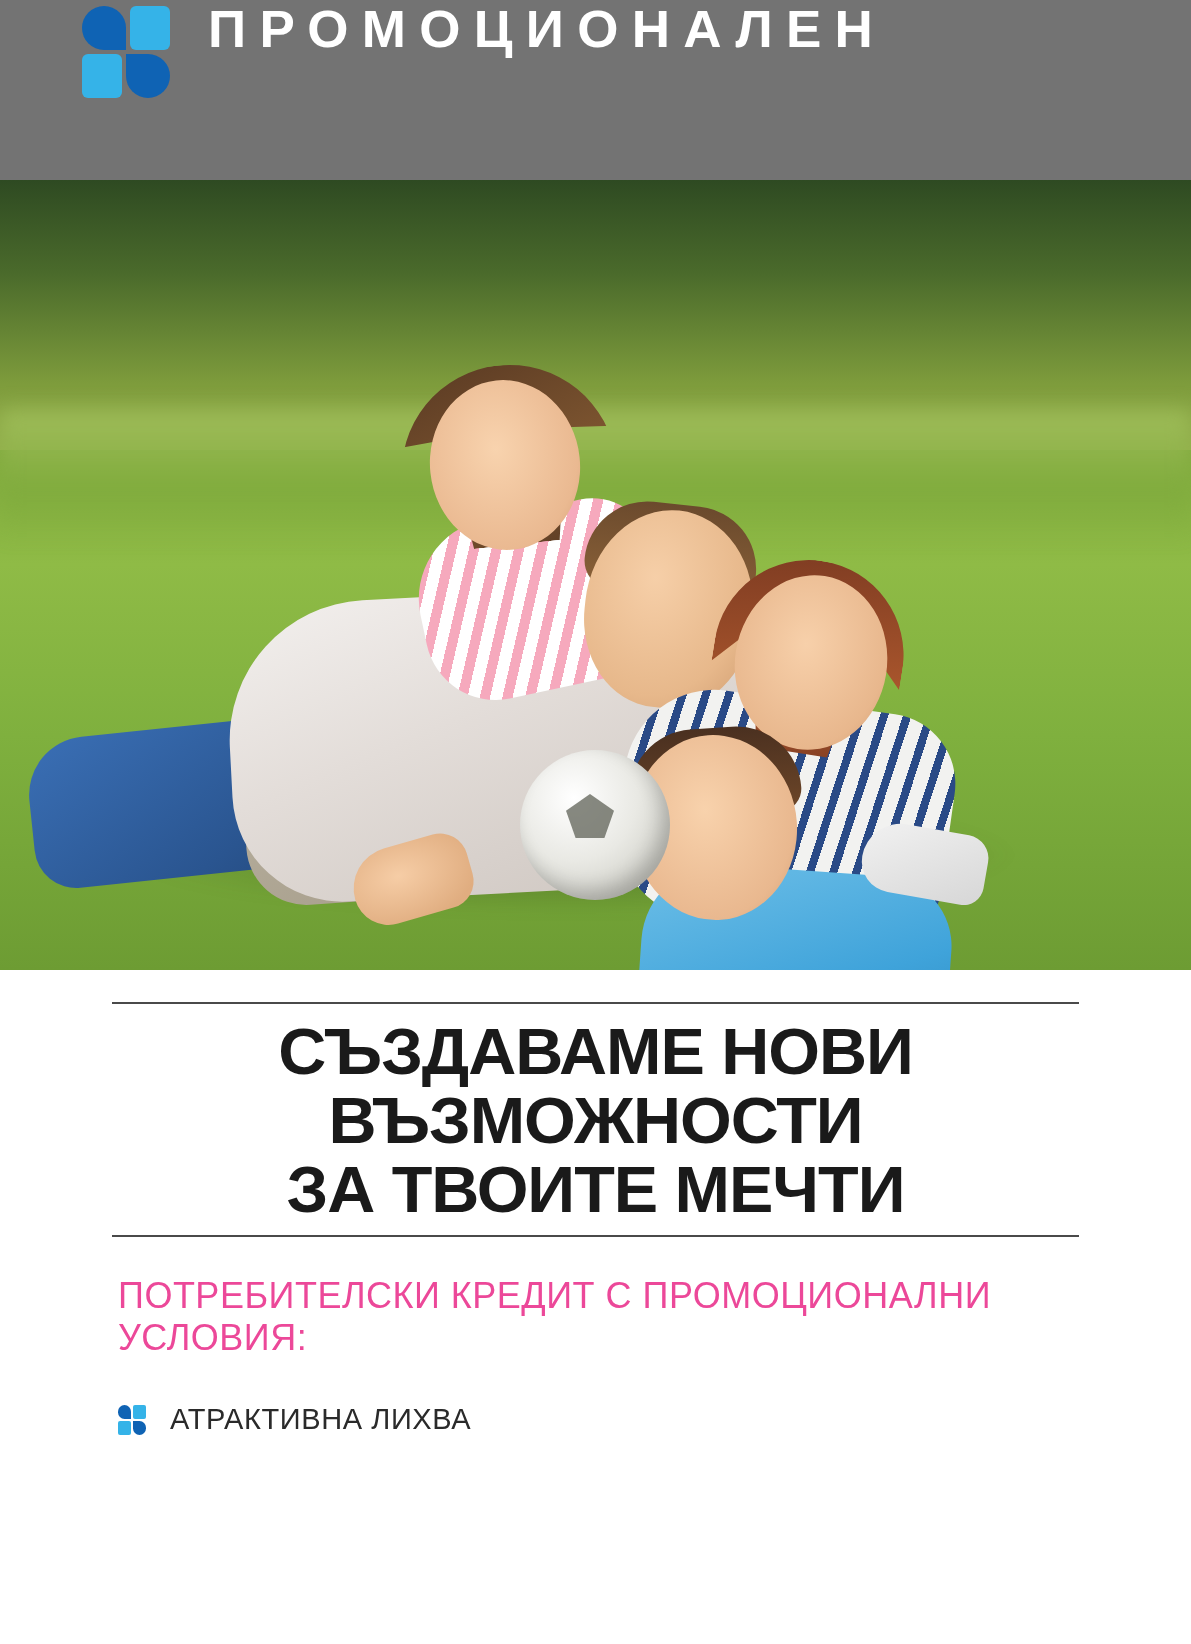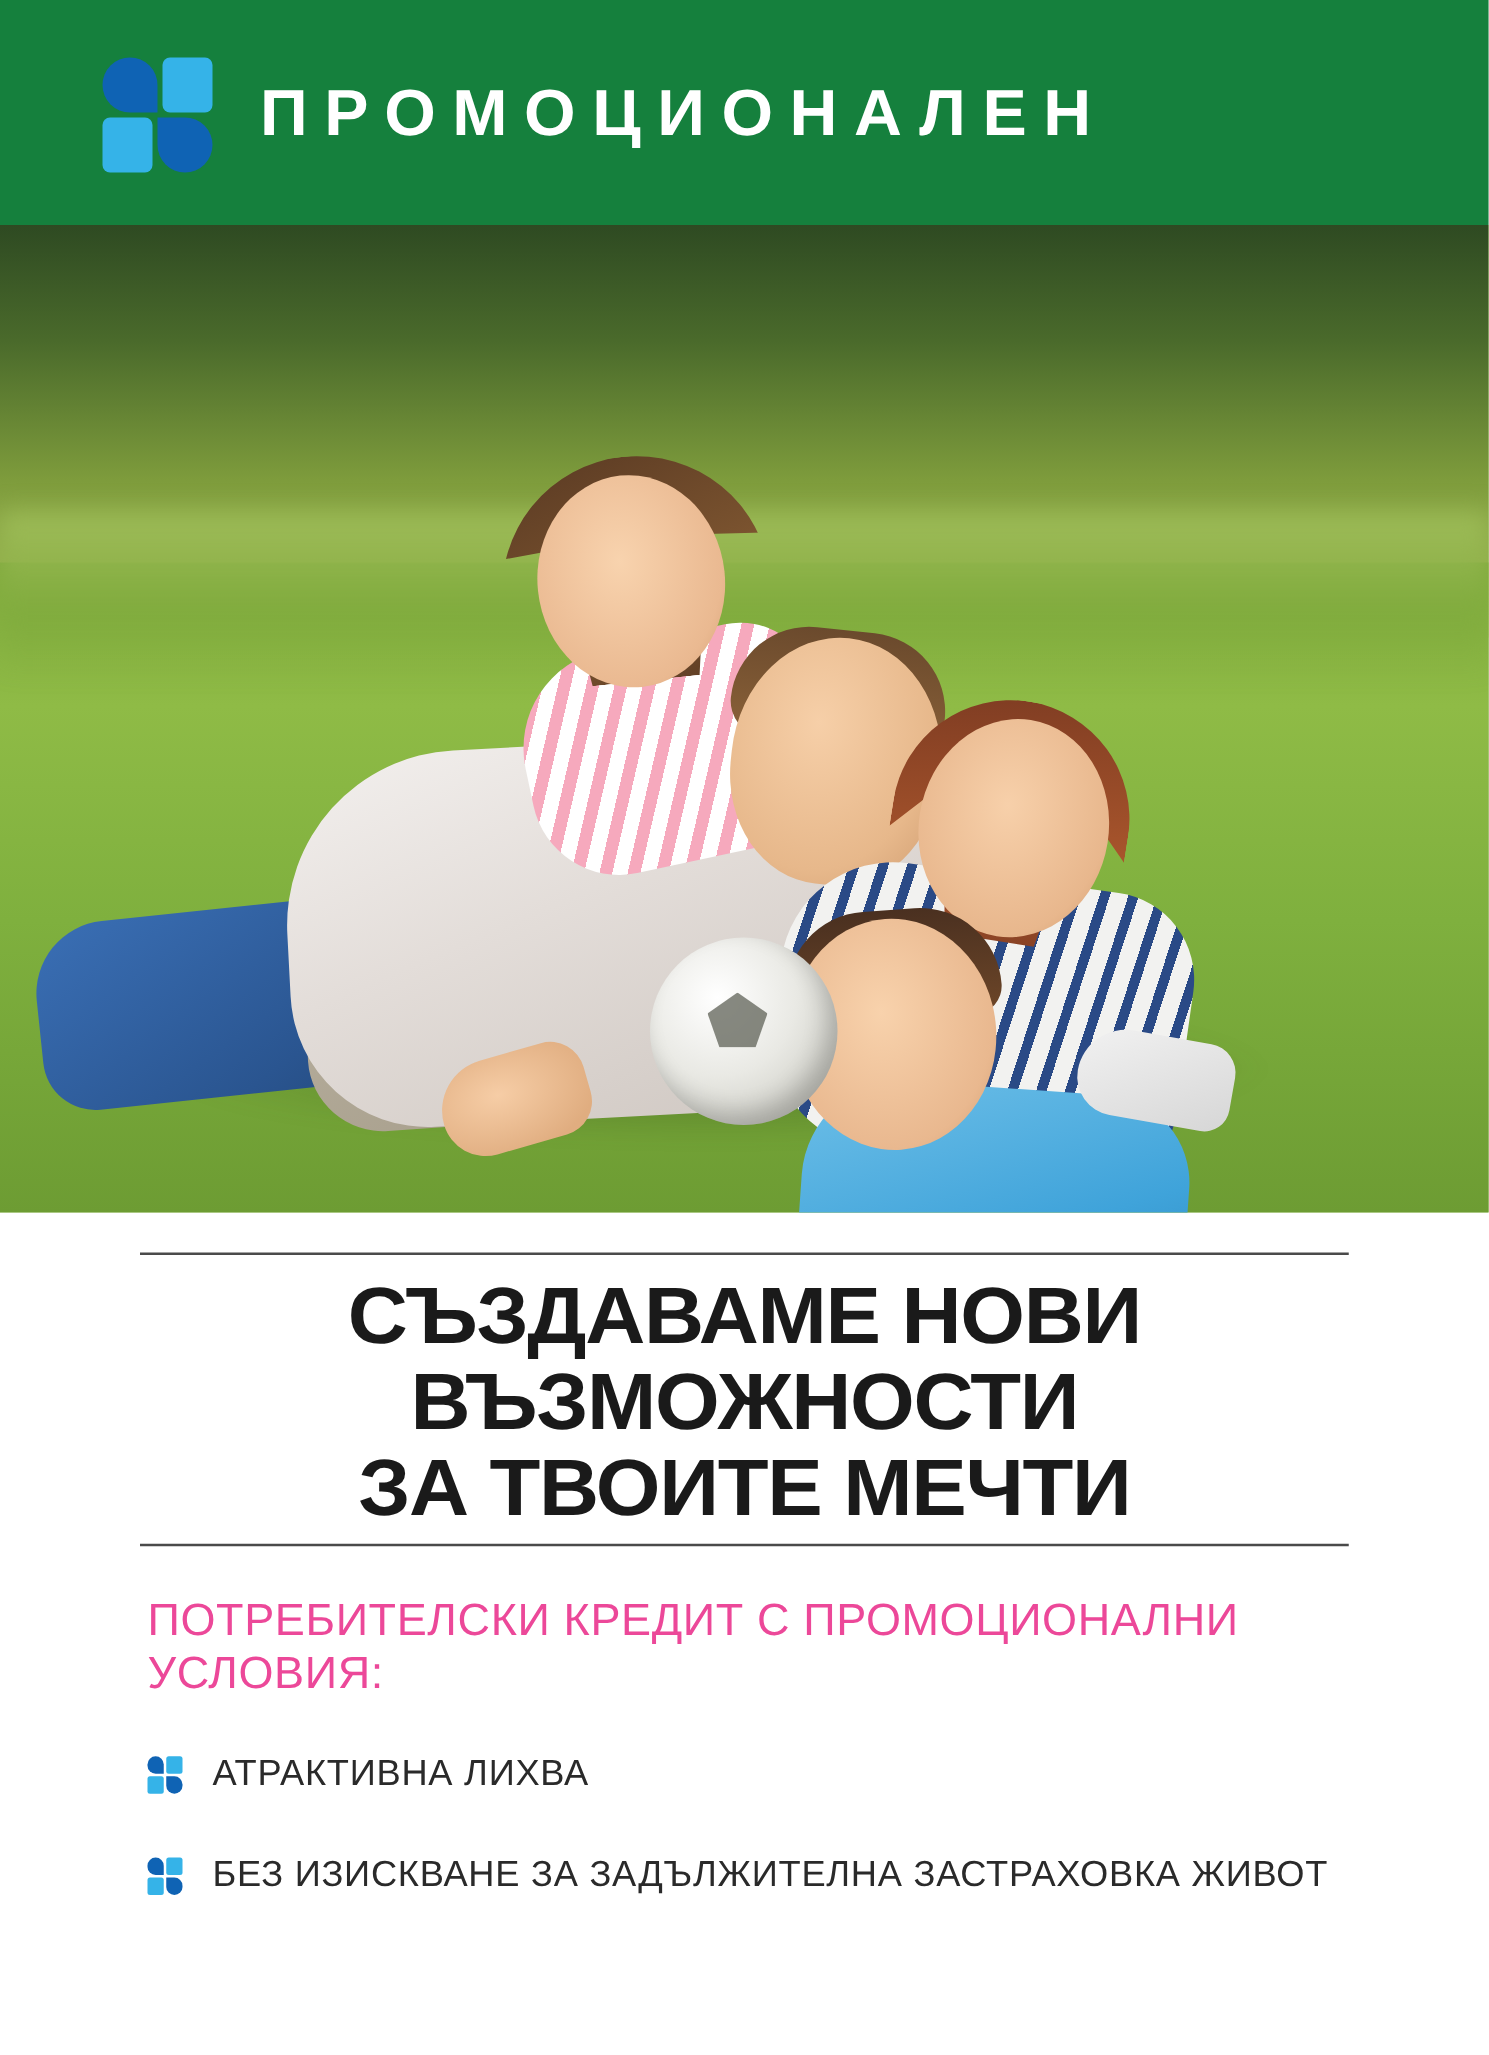--- a/index.html
+++ b/index.html
@@ -19,24 +19,24 @@
     width: 1191px;
     height: 1644px;
     position: relative;
     background: #ffffff;
     display: flex;
     flex-direction: column;
   }
 
   
   .header {
-    background: #15803d;
+    background: #737373;
     height: 180px;
     display: flex;
-    align-items: center;
+    align-items: flex-start;
     padding: 0 0 0 78px;
     box-sizing: border-box;
     position: relative;
     flex: 0 0 auto;
   }
 
   .logo-mark {
     width: 96px;
     height: 96px;
     position: relative;
@@ -457,25 +457,16 @@
     <ul class="bullets">
       <li class="bullet">
         <span class="bullet-mark">
           <span class="bl bl-a"></span>
             <span class="bl bl-b"></span>
           <span class="bl bl-c"></span>
             <span class="bl bl-d"></span>
         </span>
         <span class="bullet-text">АТРАКТИВНА ЛИХВА</span>
       </li>
-      <li class="bullet">
-        <span class="bullet-mark">
-          <span class="bl bl-a"></span>
-            <span class="bl bl-b"></span>
-          <span class="bl bl-c"></span>
-            <span class="bl bl-d"></span>
-        </span>
-        <span class="bullet-text">БЕЗ ИЗИСКВАНЕ ЗА ЗАДЪЛЖИТЕЛНА ЗАСТРАХОВКА ЖИВОТ</span>
-      </li>
     </ul>
   </div>
 
 </div>
 
 </body></html>

